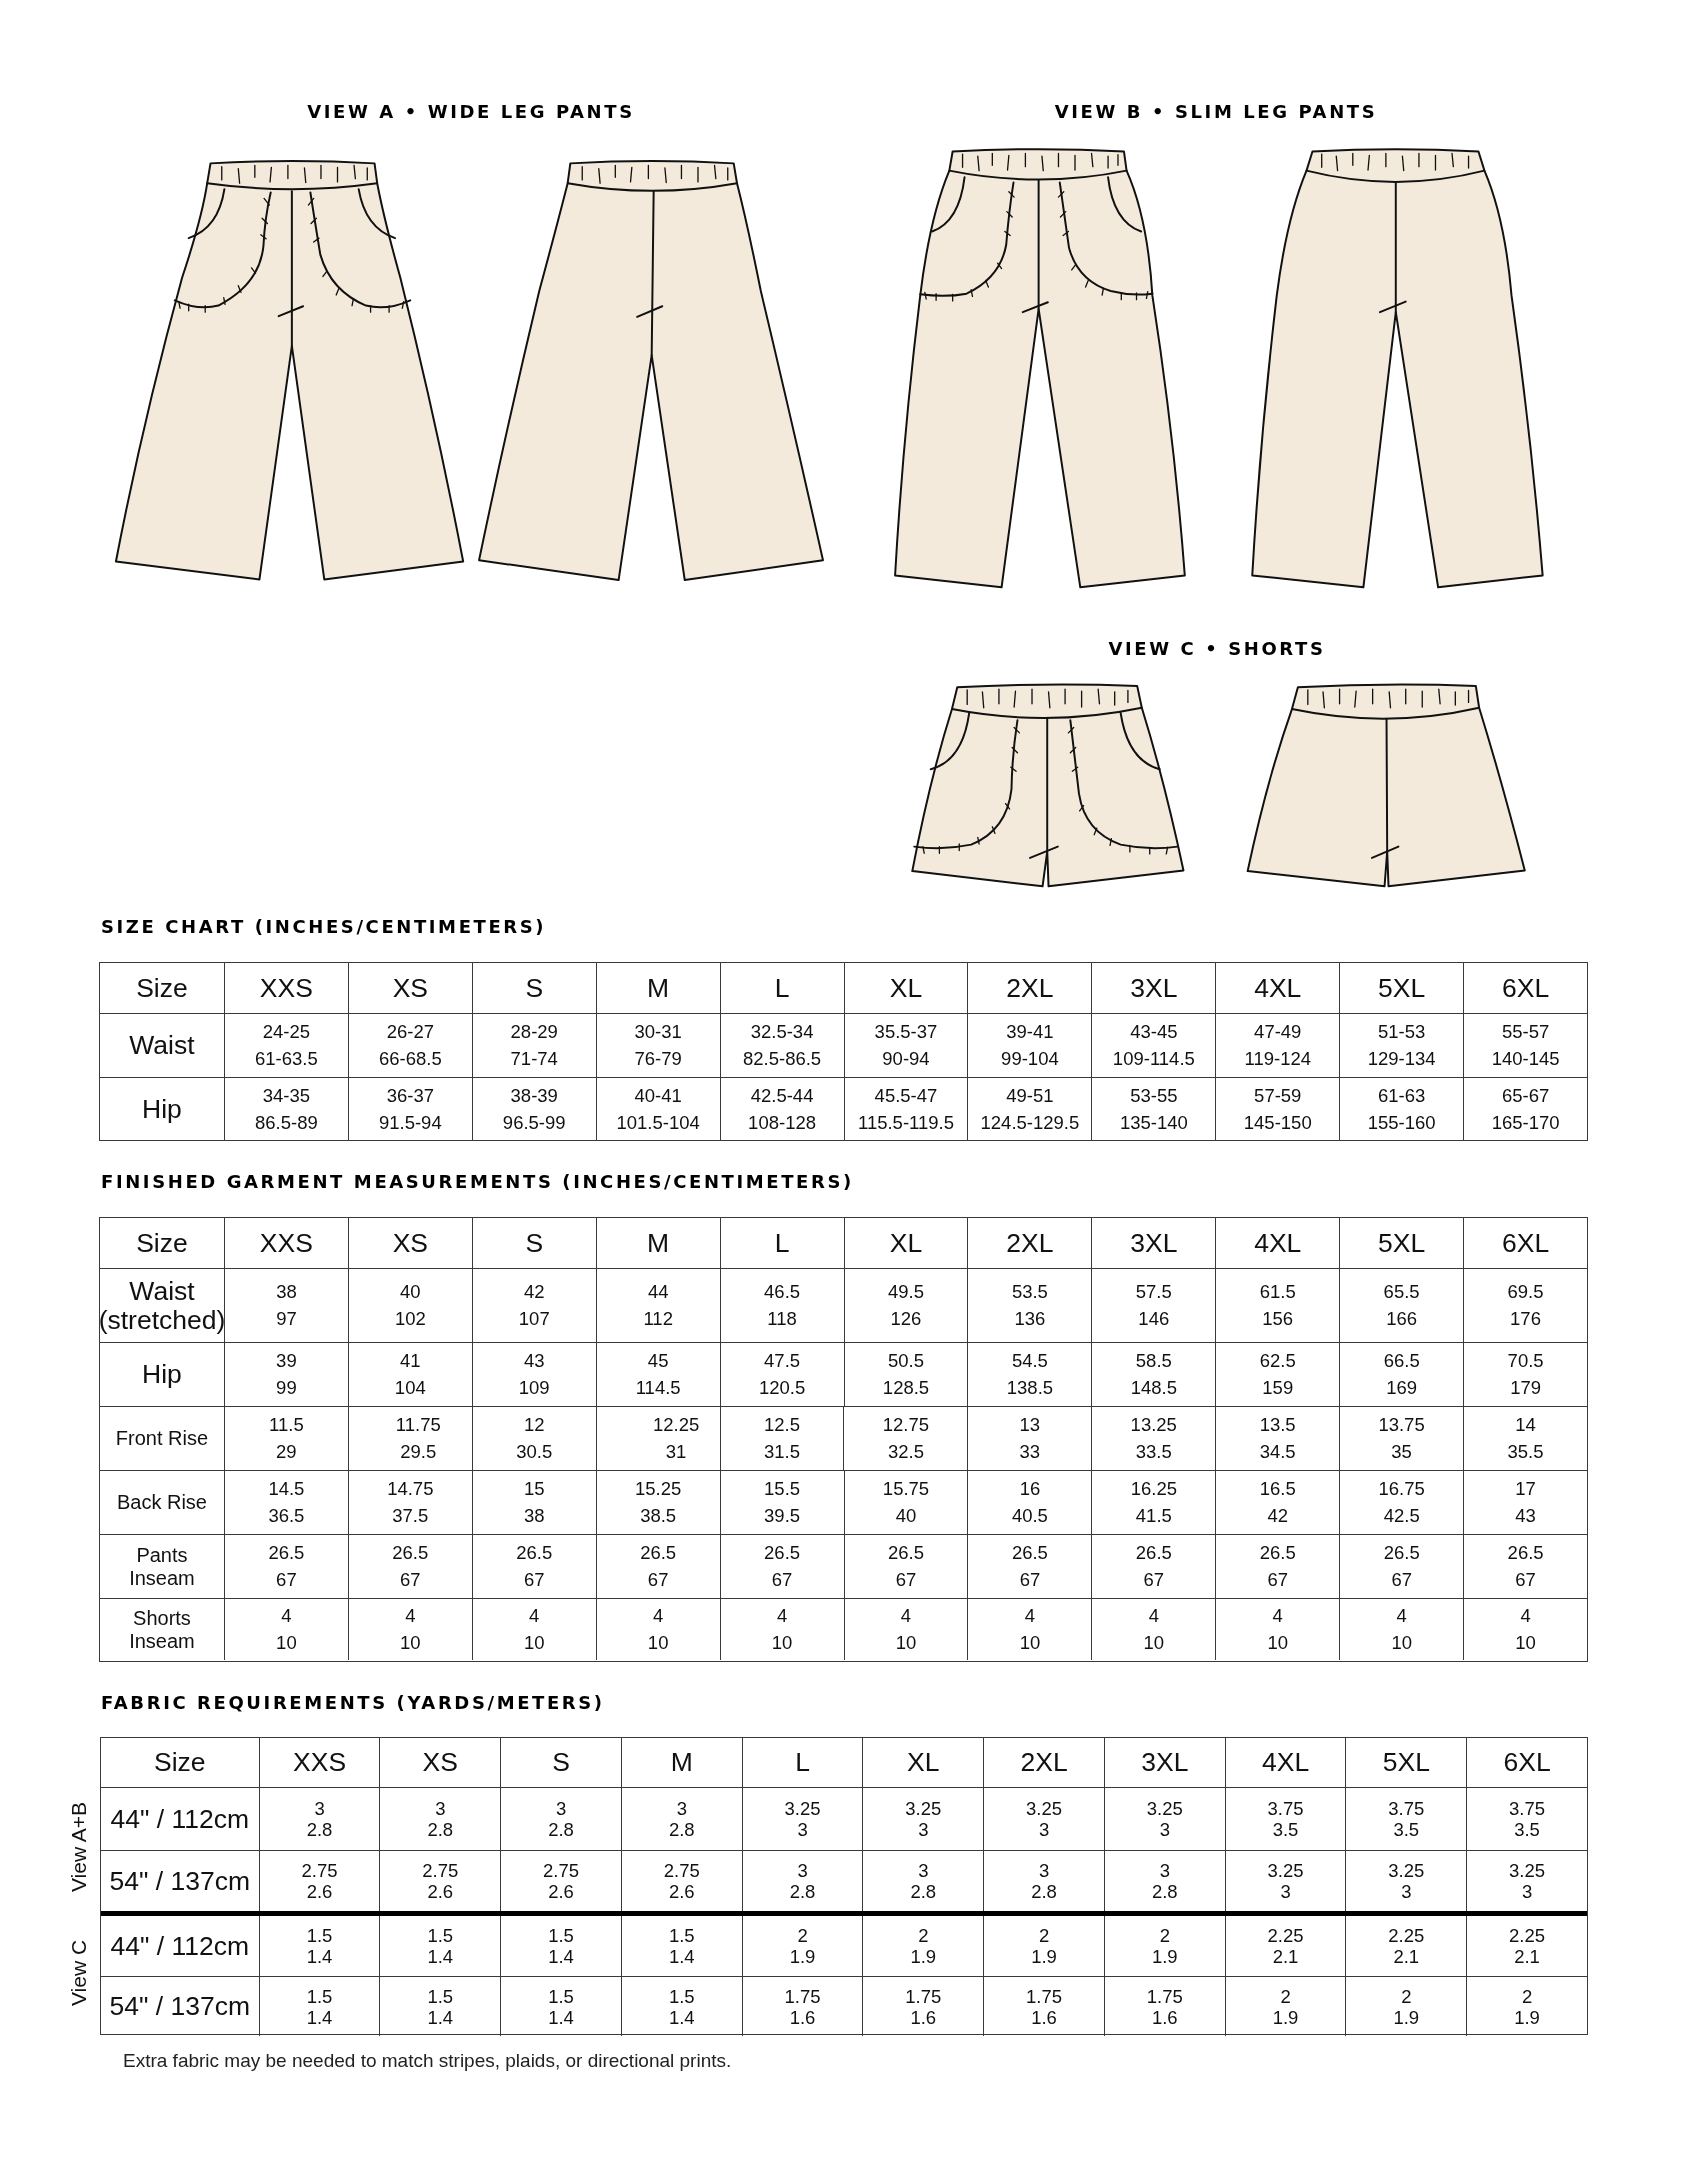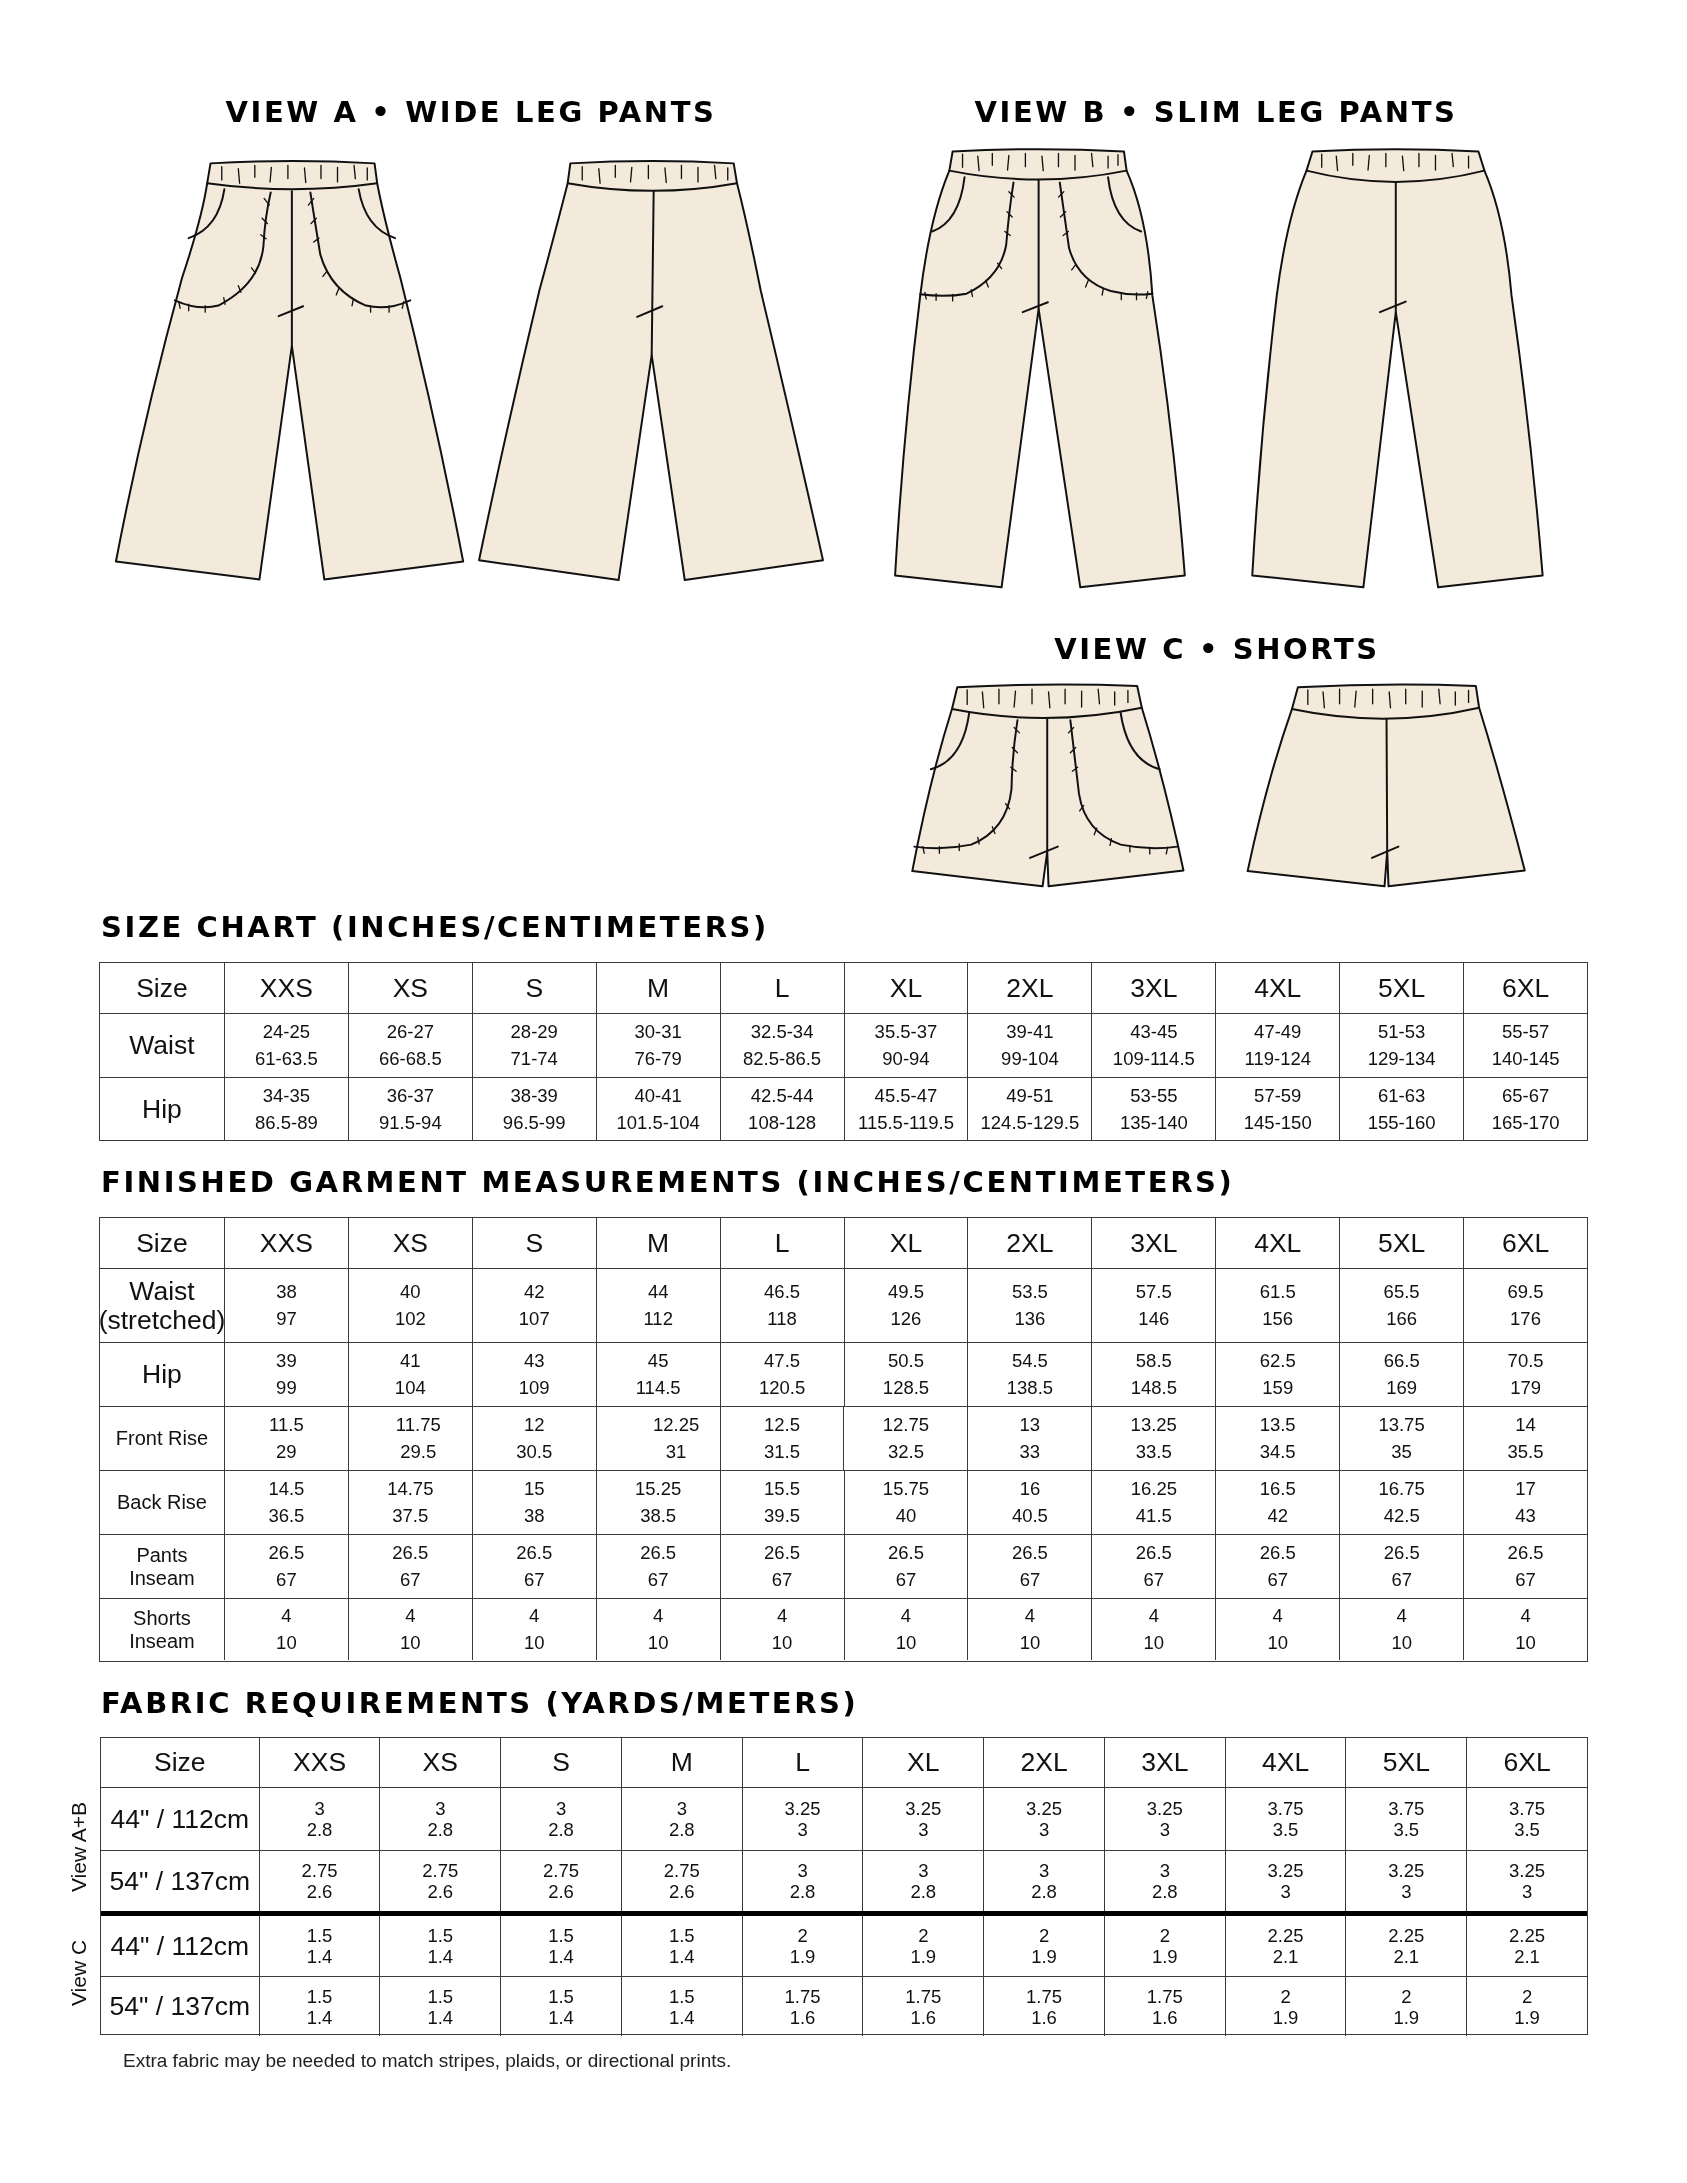--- a/index.html
+++ b/index.html
@@ -1,20 +1,20 @@
 <!DOCTYPE html>
 <html style="font-size:10.6px"><head>
 <meta charset="utf-8">
 <style>
   html, body { margin: 0; padding: 0; background: #ffffff; }
   body { width: 1687px; height: 2183px; position: relative; overflow: hidden;
          font-family: "Liberation Sans", sans-serif; color: #111; }
   .view-title, .section-title {
     position: absolute; font-family: "DejaVu Sans", sans-serif; font-weight: bold;
-    font-size: 29px; letter-spacing: 2.6px; line-height: 26.5px; white-space: nowrap; color: #000;
+    font-size: 18px; letter-spacing: 2.6px; line-height: 26.5px; white-space: nowrap; color: #000;
   }
   .view-title { transform: translateX(-50%); }
   svg.garments { position: absolute; left: 0; top: 0; }
   .tbl { position: absolute; border: 1.3px solid #3a3a3a; box-sizing: border-box; }
   .tbl .row { display: flex; border-top: 1.3px solid #3a3a3a; box-sizing: border-box; }
   .tbl .row:first-child { border-top: none; }
   .tbl .row.thick { border-top: 5.3px solid #000; }
   .tbl .cell { border-left: 1.3px solid #3a3a3a; box-sizing: border-box; display: flex;
                flex-direction: column; align-items: center; justify-content: center;
                text-align: center; }

